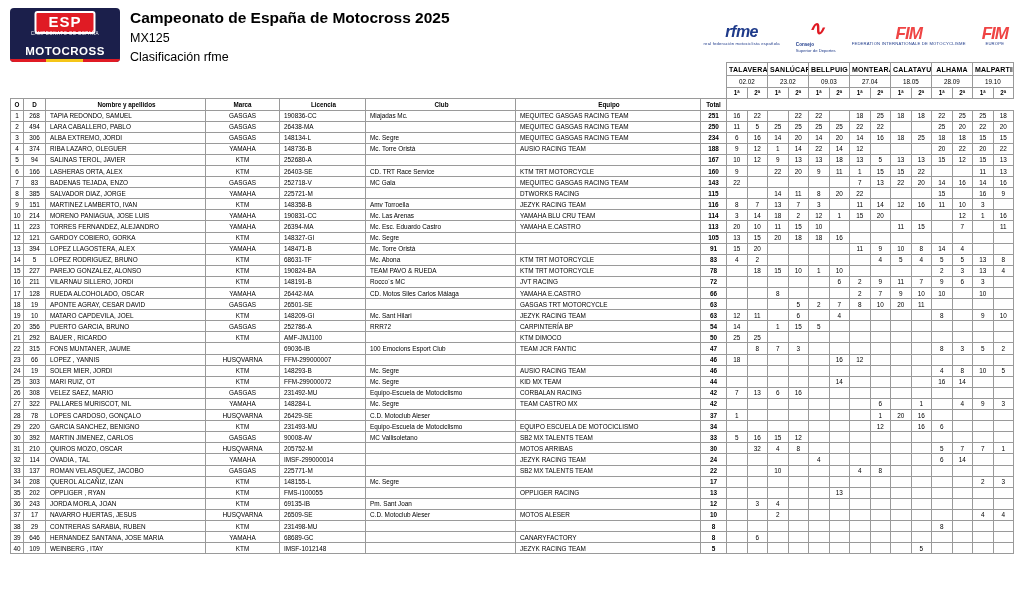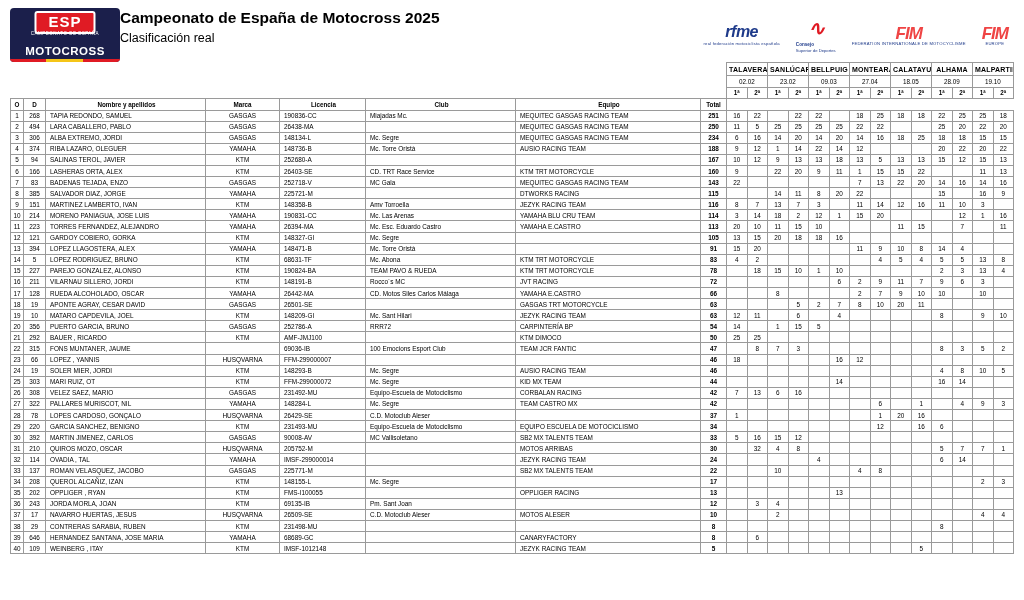--- a/index.html
+++ b/index.html
@@ -29,21 +29,21 @@
     font-size:4.5px;letter-spacing:.5px;
   }
   .logo .mx{
     position:absolute;bottom:5px;left:0;right:0;text-align:center;color:#fff;
     font-weight:bold;font-size:11.5px;letter-spacing:.5px;
   }
   .logo .stripe{
     position:absolute;bottom:0;left:0;right:0;height:3px;
     background:linear-gradient(90deg,#e01b24 0 33%,#f5c518 33% 66%,#e01b24 66% 100%);
   }
-  .titles{margin-left:0;flex:1;}
+  .titles{margin-left:10px;flex:1;}
   .titles .t1{font-size:15.5px;font-weight:bold;line-height:1.35;}
   .titles .t2{font-size:12.5px;line-height:1.5;}
   .titles .t3{font-size:12.5px;line-height:1.5;}
 
   .fed-logos{display:flex;align-items:center;gap:16px;padding-top:10px;padding-right:6px;}
   .fl{display:flex;flex-direction:column;align-items:center;line-height:1;}
   .rfme-main{color:#1e3a8a;font-weight:bold;font-style:italic;font-size:16px;letter-spacing:-.5px;}
   .rfme-sub{color:#1e3a8a;font-size:4.2px;margin-top:2px;letter-spacing:.2px;}
   .csd{display:flex;align-items:center;gap:4px;}
   .csd-mark{color:#e01b24;font-size:20px;font-weight:bold;font-style:italic;letter-spacing:-2px;}
@@ -82,21 +82,22 @@
   <div class="header">
     <div class="logo">
       <div class="esp">ESP</div>
       <div class="sub">CAMPEONATO DE ESPAÑA</div>
       <div class="mx">MOTOCROSS</div>
       <div class="stripe"></div>
     </div>
 
     <div class="titles">
       <div class="t1">Campeonato de España de Motocross 2025</div>
-      <div class="t3">Clasificación real</div>
+      <div class="t2">MX125</div>
+      <div class="t3">Clasificación rfme</div>
     </div>
 
     <div class="fed-logos">
       <div class="fl">
         <div class="rfme-main">rfme</div>
         <div class="rfme-sub">real federación motociclista española</div>
       </div>
       <div class="fl csd">
         <div class="csd-mark">∿</div>
         <div class="csd-txt">

